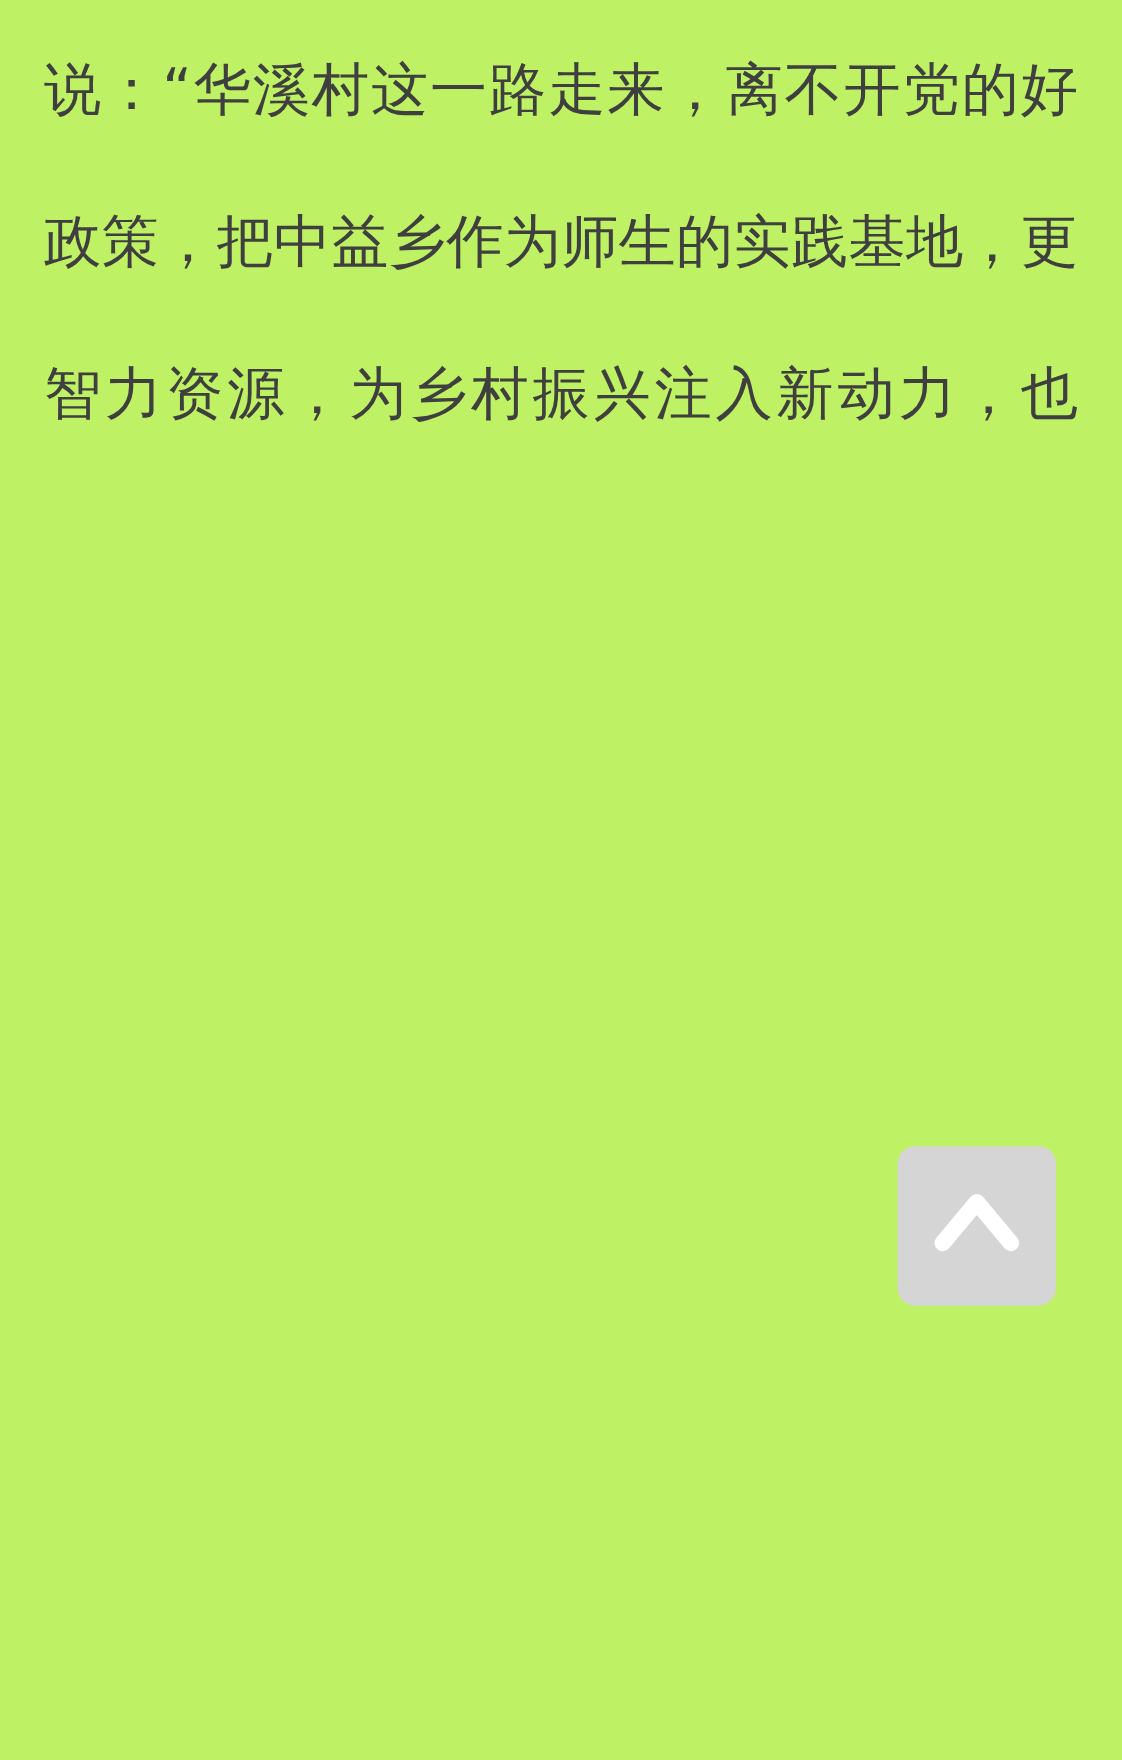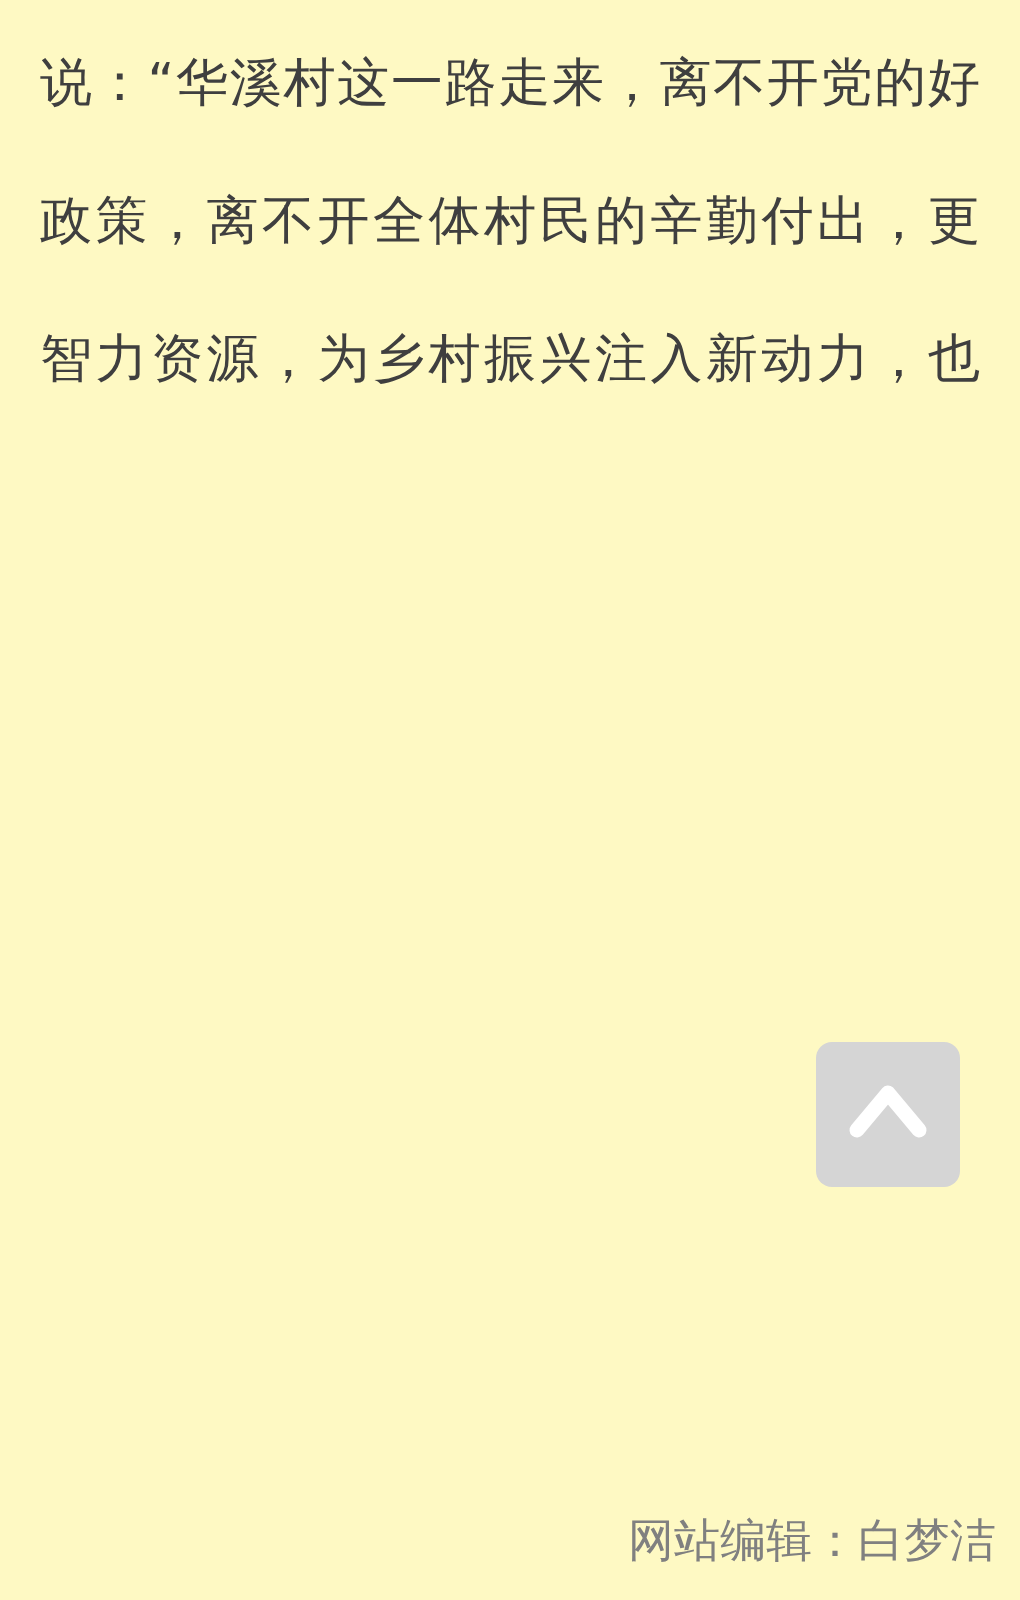--- a/index.html
+++ b/index.html
@@ -4,21 +4,21 @@
 <style>
   html, body {
     margin: 0;
     padding: 0;
     background: #ffffff;
   }
   .page {
     position: relative;
     width: 1020px;
     height: 1600px;
-    background: #fef9c3;
+    background: #bef264;
     overflow: hidden;
     font-family: "DejaVu Sans", sans-serif;
   }
   .article {
     position: absolute;
     left: 40px;
     right: 40px;
     top: 13px;
   }
   .line {
@@ -62,27 +62,26 @@
     display: block;
   }
 </style>
 </head>
 <body>
 
 <div class="page">
 
   <div class="article">
     <div class="line">说：“华溪村这一路走来，离不开党的好</div>
-    <div class="line">政策，离不开全体村民的辛勤付出，更</div>
+    <div class="line">政策，把中益乡作为师生的实践基地，更</div>
     <div class="line">智力资源，为乡村振兴注入新动力，也</div>
   </div>
 
   <button class="back-to-top" type="button">
     <span>
       <svg width="144" height="145" viewBox="0 0 144 145" xmlns="http://www.w3.org/2000/svg">
         <polyline points="41,88 72,51 103,88" fill="none" stroke="#ffffff" stroke-width="15" stroke-linecap="round" stroke-linejoin="round"></polyline>
       </svg>
     </span>
   </button>
 
-  <div class="editor-credit">网站编辑：白梦洁</div>
 
 </div>
 
 </body></html>

